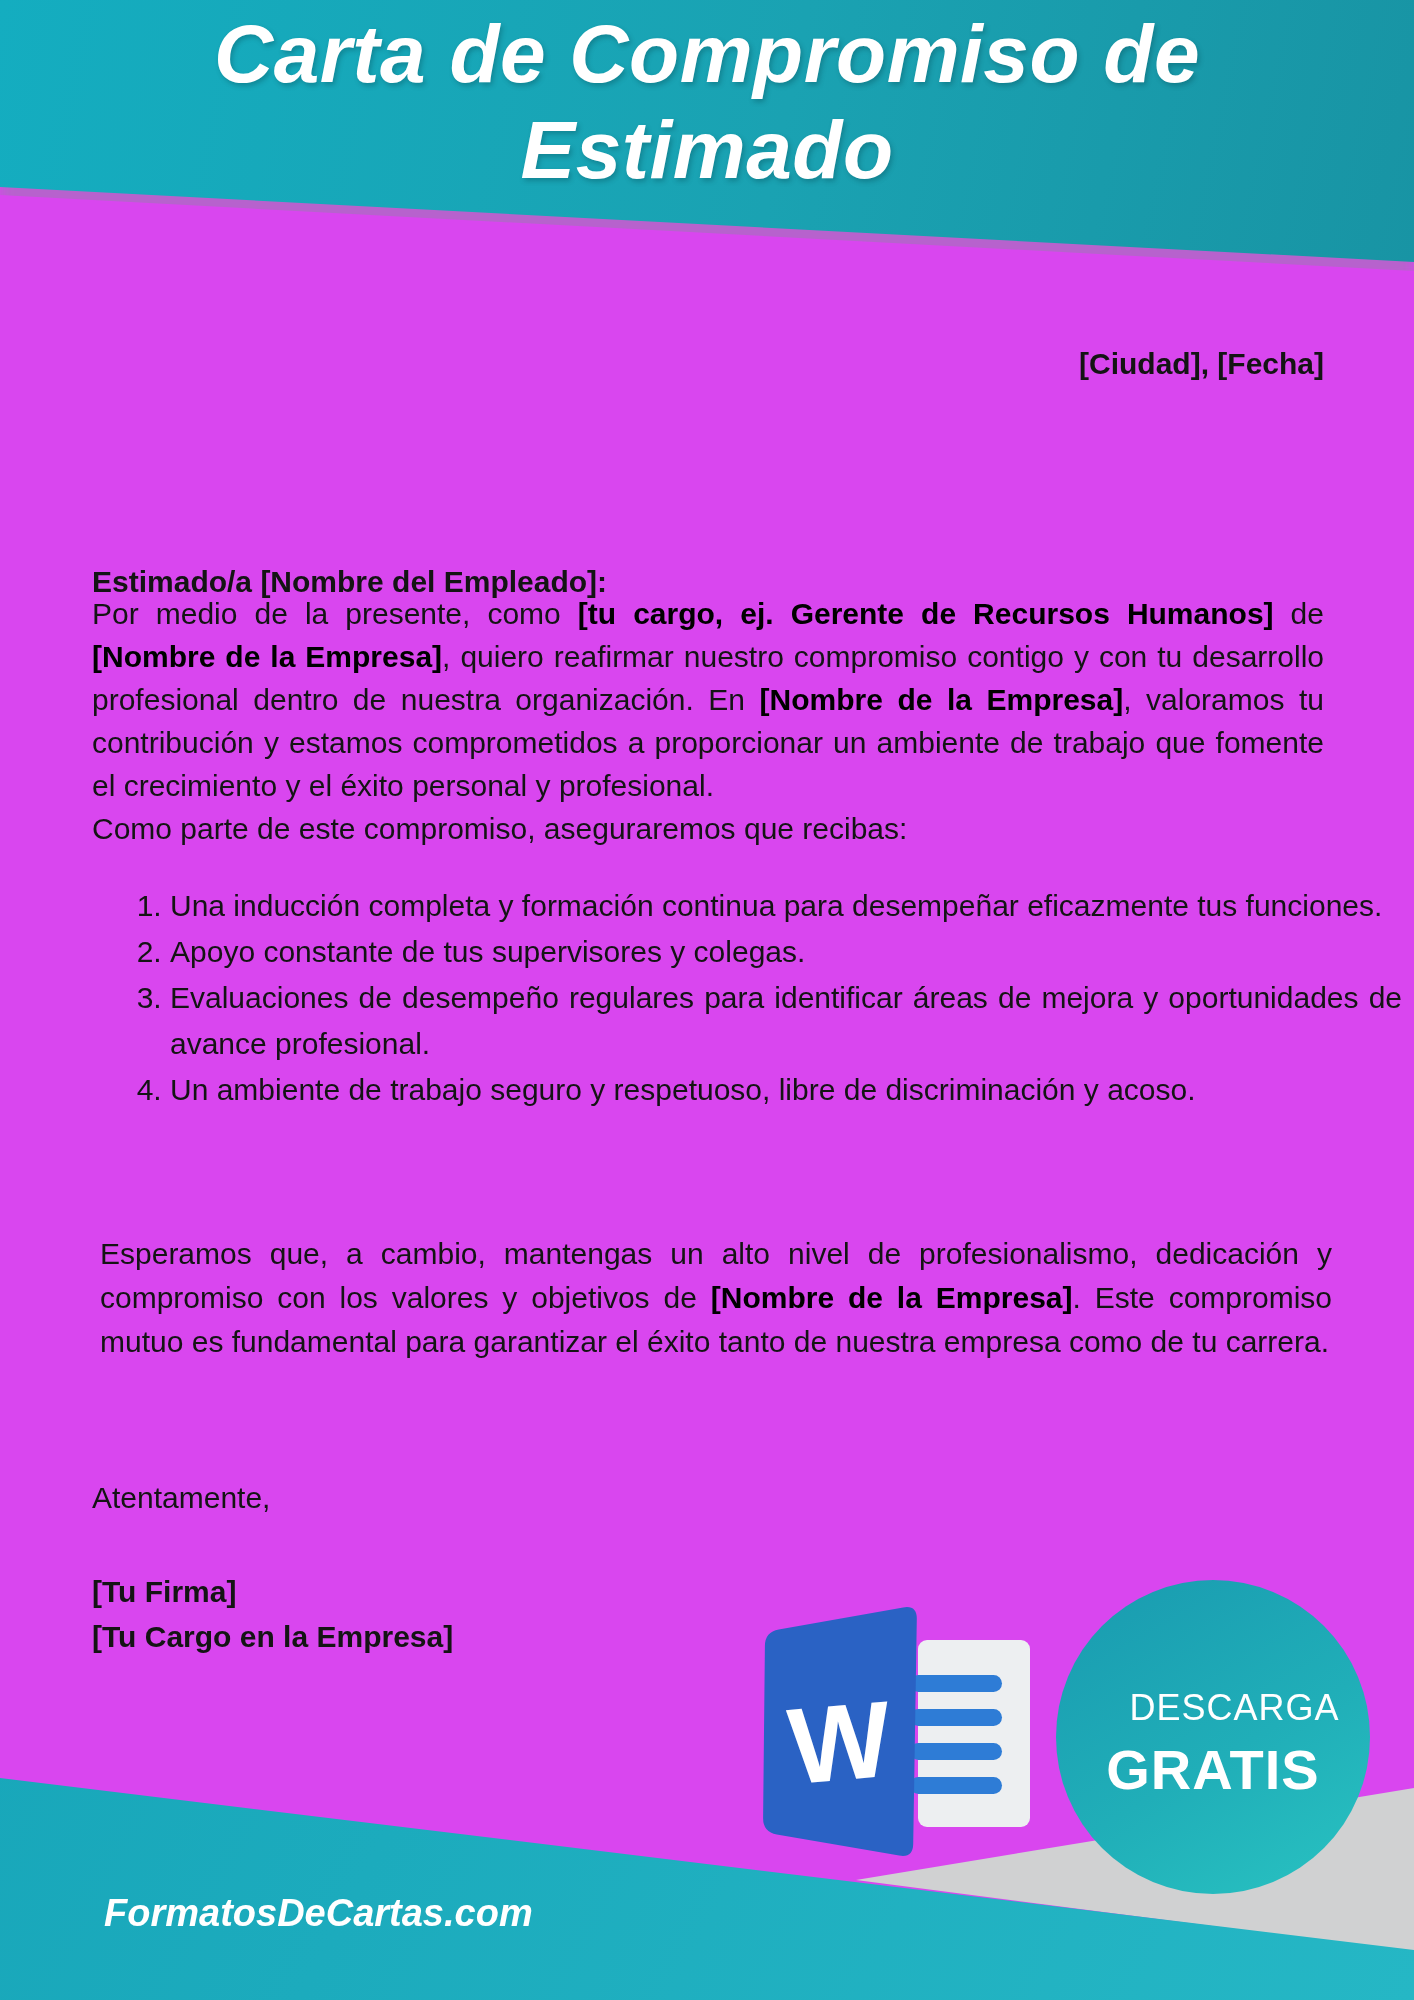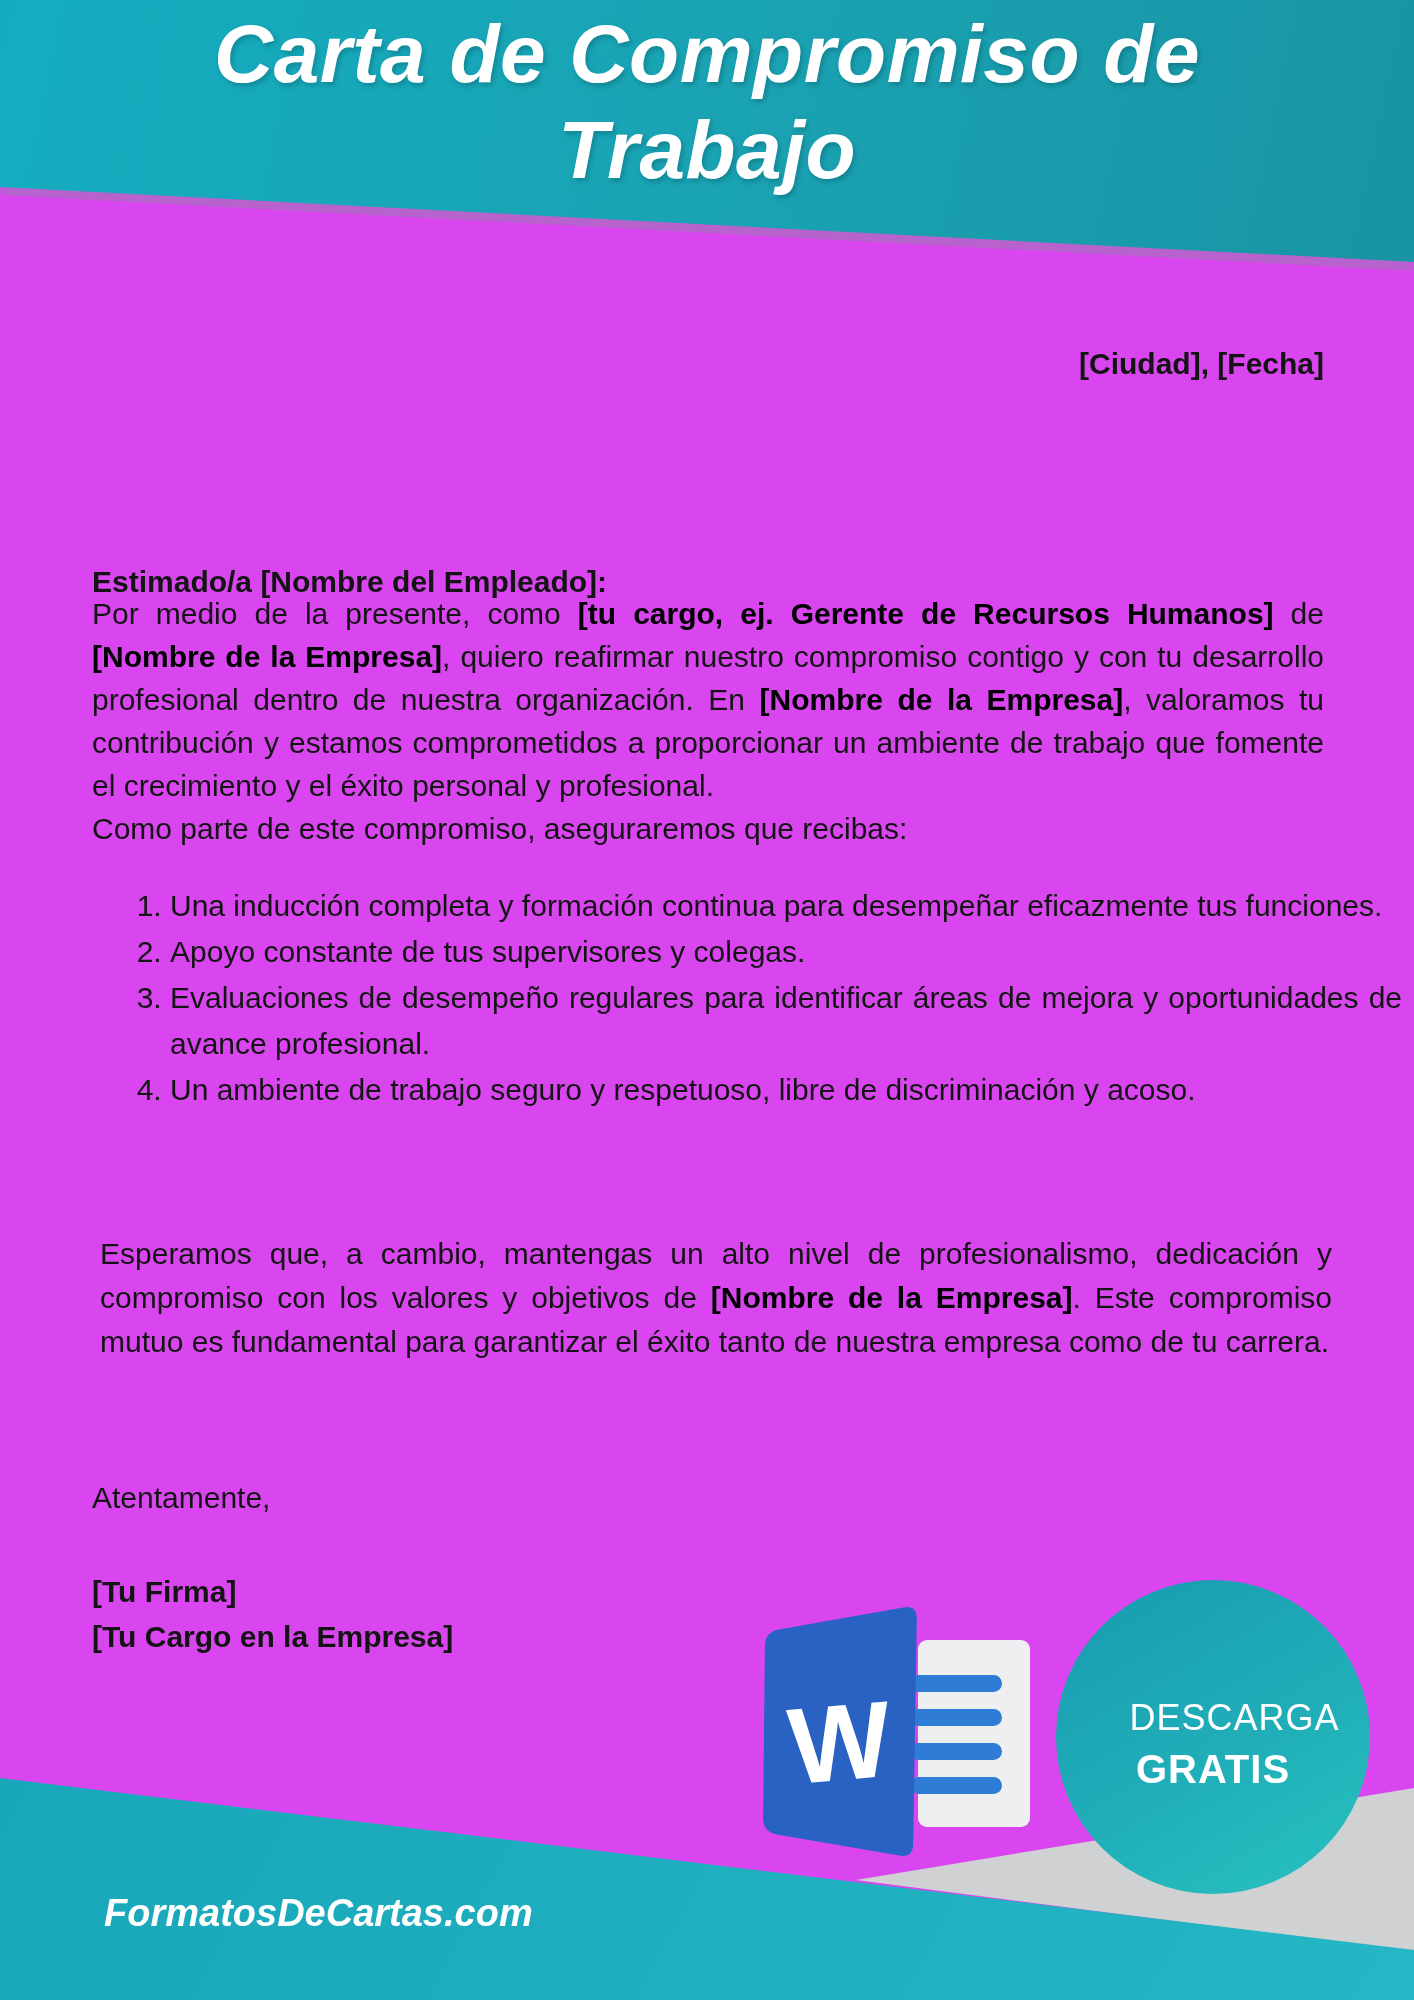--- a/index.html
+++ b/index.html
@@ -76,34 +76,34 @@
     display:flex;flex-direction:column;align-items:center;justify-content:center;
     gap:10px;cursor:pointer;
     transform:translateZ(0);
   }
   .badge-line1{
     color:#fff;font-size:36px;font-weight:400;letter-spacing:1px;
     transform:translateY(8px);
     margin-left:43px;
   }
   .badge-line2{
-    color:#fff;font-size:40px;font-weight:bold;letter-spacing:1px;
+    color:#fff;font-size:56px;font-weight:bold;letter-spacing:1px;
     transform:translateY(6px);
   }
 </style>
 </head>
 <body>
 
 <div class="page">
 
   <div class="header-shadow"></div>
   <div class="header-band"></div>
   <h1 class="header-title" style="margin:0;">
     <div>Carta de Compromiso de</div>
-    <div>Trabajo</div>
+    <div>Estimado</div>
   </h1>
 
   <div class="abs body-text date-line">[Ciudad], [Fecha]</div>
 
 
   <div class="abs body-text greeting">Estimado/a [Nombre del Empleado]:</div>
 
   <p class="abs body-text para p1" style="margin:0;"><span>Por medio de la presente, como </span><strong>[tu cargo, ej. Gerente de Recursos Humanos]</strong><span> de </span><strong>[Nombre de la Empresa]</strong><span>, quiero reafirmar nuestro compromiso contigo y con tu desarrollo profesional dentro de nuestra organización. En </span><strong>[Nombre de la Empresa]</strong><span>, valoramos tu contribución y estamos comprometidos a proporcionar un ambiente de trabajo que fomente el crecimiento y el éxito personal y profesional.</span><br><span>Como parte de este compromiso, aseguraremos que recibas:</span></p>
 
   <ol class="abs commitments">

